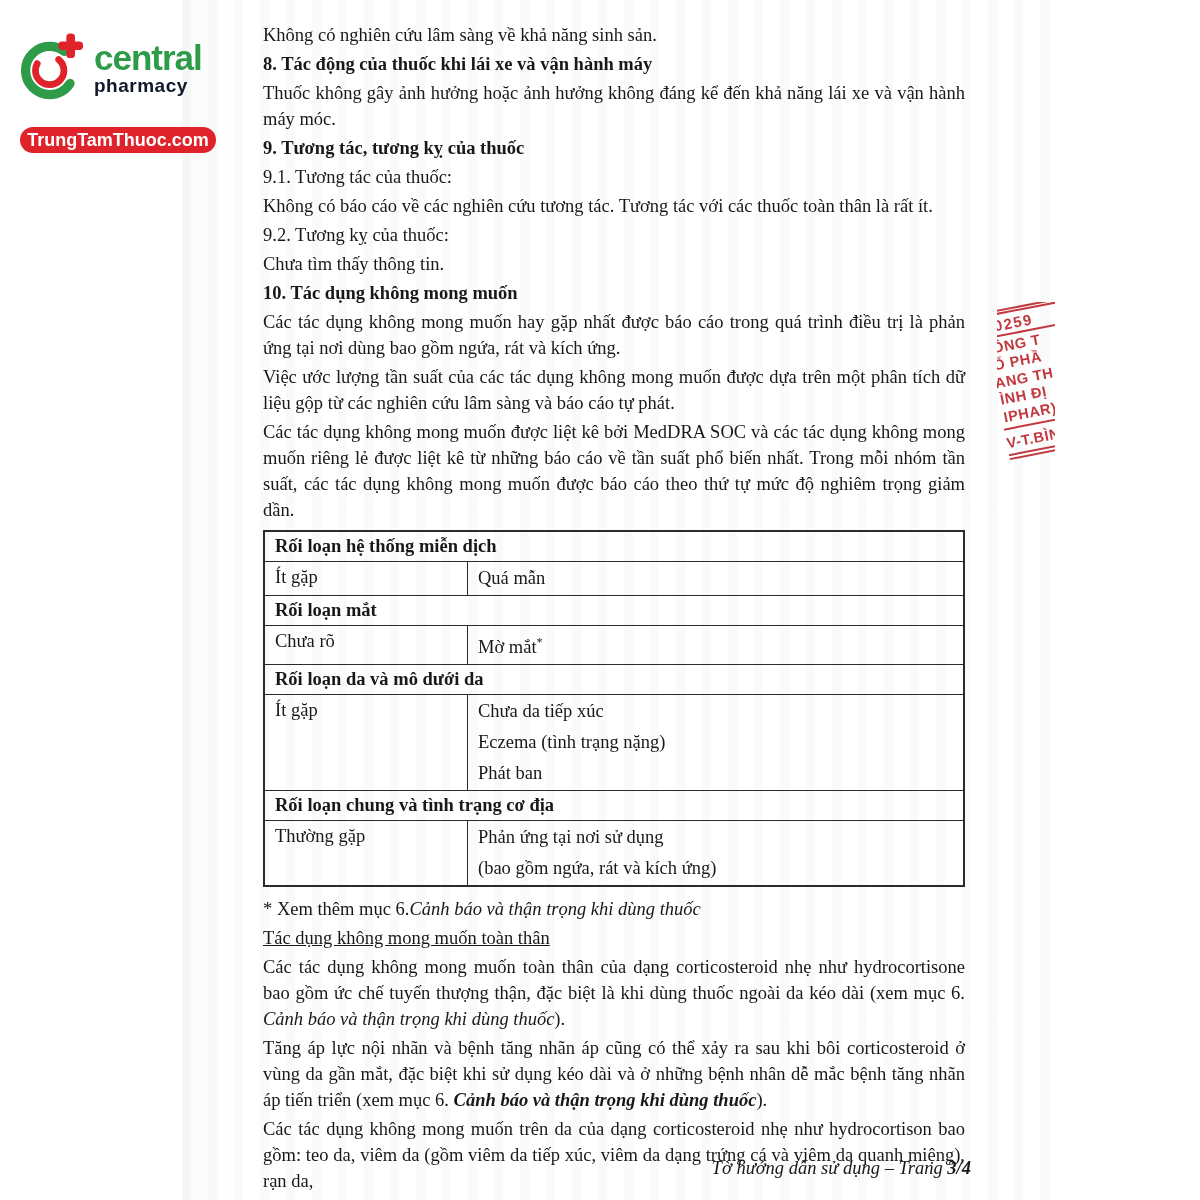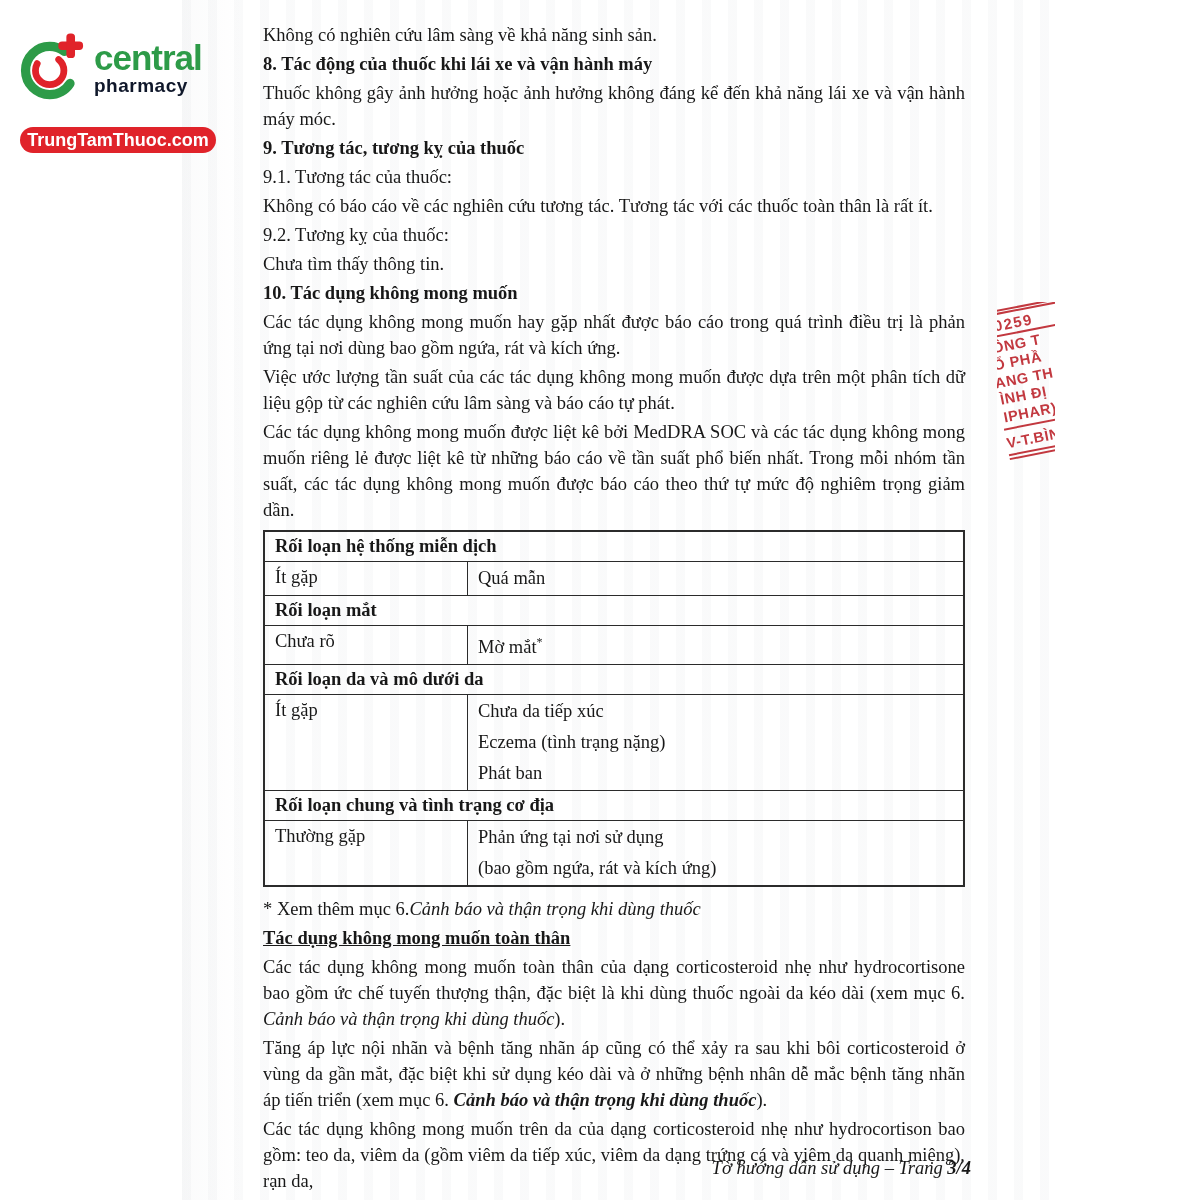--- a/index.html
+++ b/index.html
@@ -19,21 +19,21 @@
   .logo-sub{font-size:19px;font-weight:bold;letter-spacing:0.5px;line-height:20px;margin-top:1px;}
   .logo-pill{margin-top:24px;width:196px;height:26px;border-radius:13px;
         display:flex;align-items:center;justify-content:center;
         font-family:"Liberation Sans","DejaVu Sans",sans-serif;font-weight:bold;font-size:18px;color:#fff;}
   
   .col{position:absolute;left:263px;top:22px;width:702px;font-size:18.5px;line-height:26px;text-align:justify;}
   .col p{margin:0 0 3px 0;}
   .col .hd{font-weight:bold;margin:3px 0 3px 0;font-family:Liberation Serif, serif;}
   .italic{font-style:italic;}
   .bolditalic{font-style:italic;font-weight:600;}
-  .underline{text-decoration:underline;font-weight:bold;}
+  .underline{text-decoration:underline;}
   
   table.adr{border-collapse:collapse;width:100%;margin:7px 0 9px 0;border:2px solid #2b2b2b;padding-left:24px;}
   table.adr td{border:1.6px solid #2b2b2b;padding:1px 10px;vertical-align:top;}
   td.sec{font-weight:bold;line-height:27px;}
   td.freq{width:182px;line-height:28px;}
   td.eff div{line-height:31px;}
   sup{font-size:12px;}
   
   .footer{position:absolute;left:269px;top:1158px;width:702px;text-align:right;
           font-size:18.5px;font-style:italic;}

